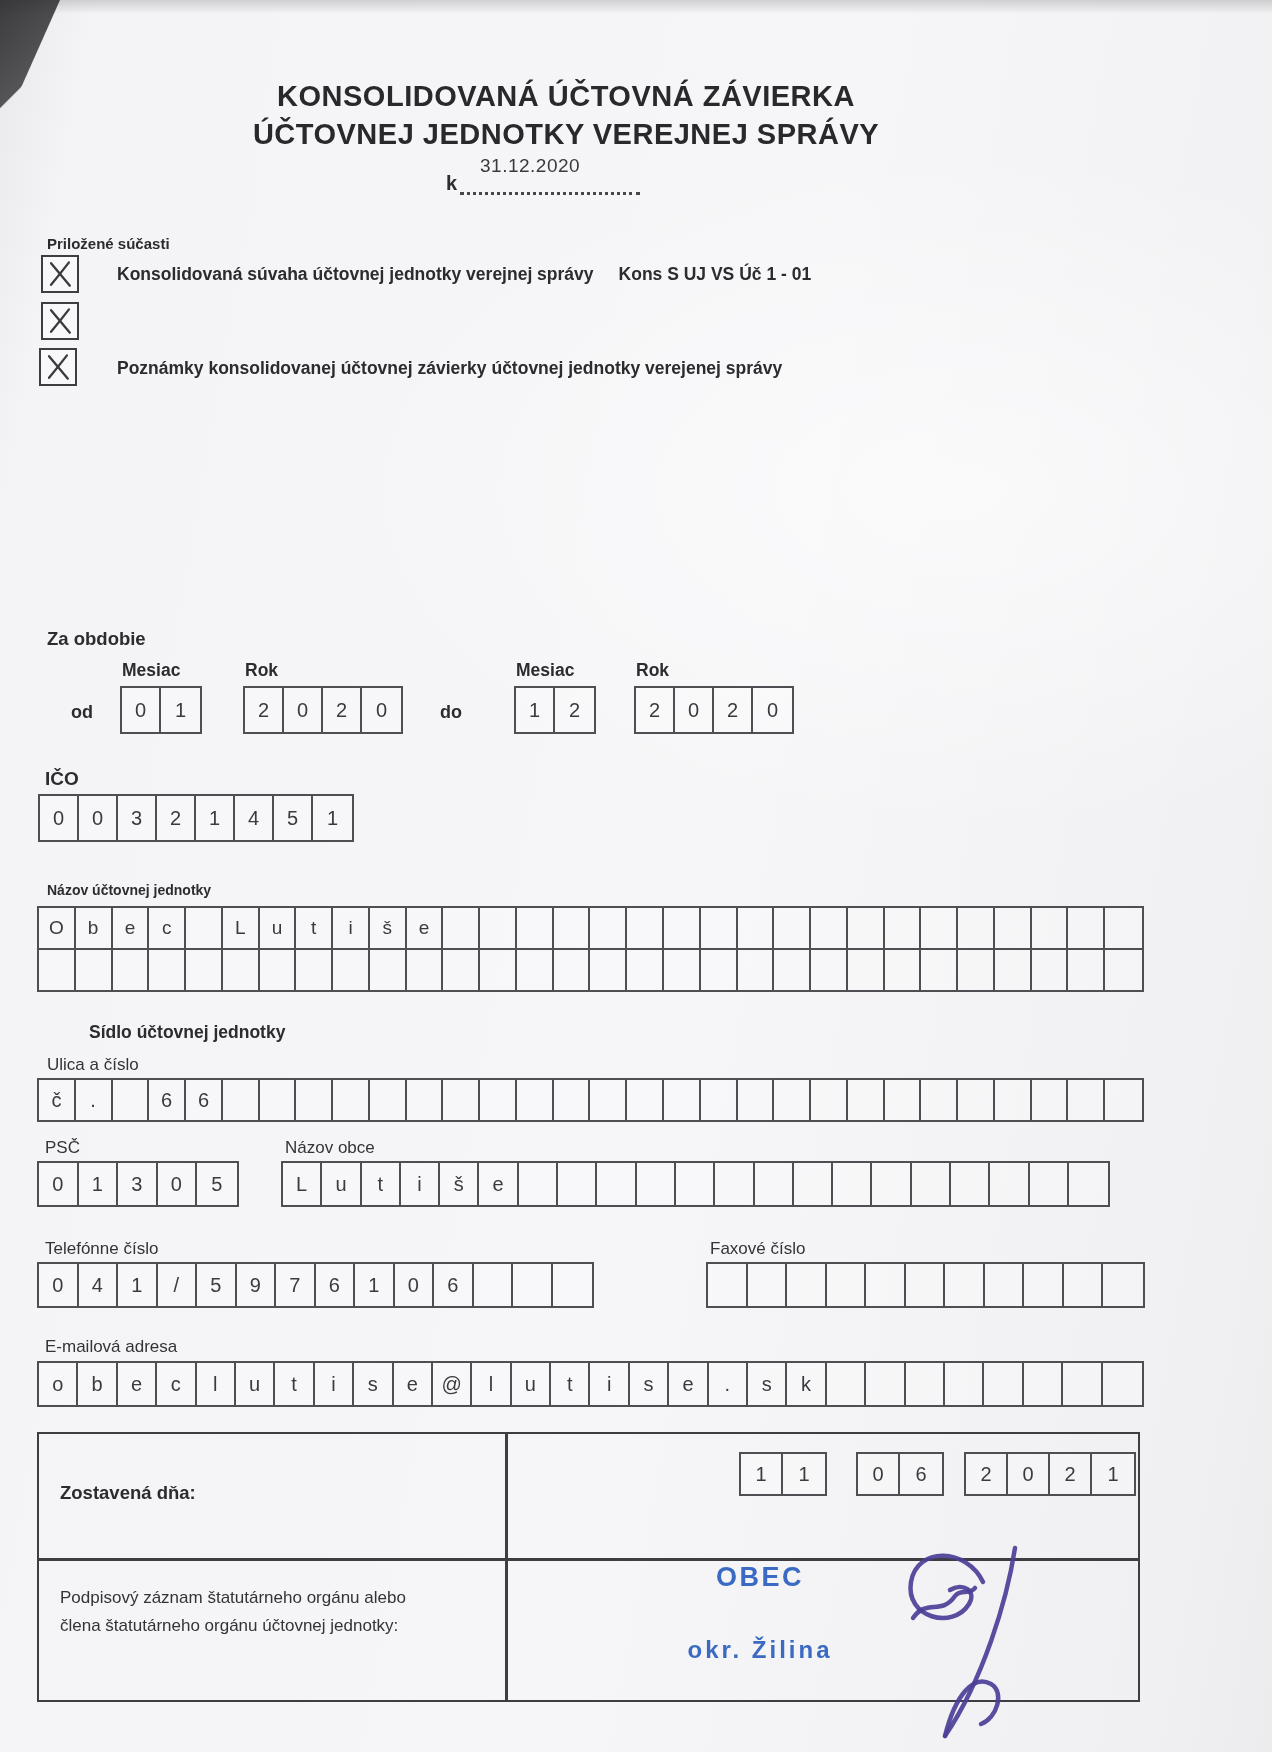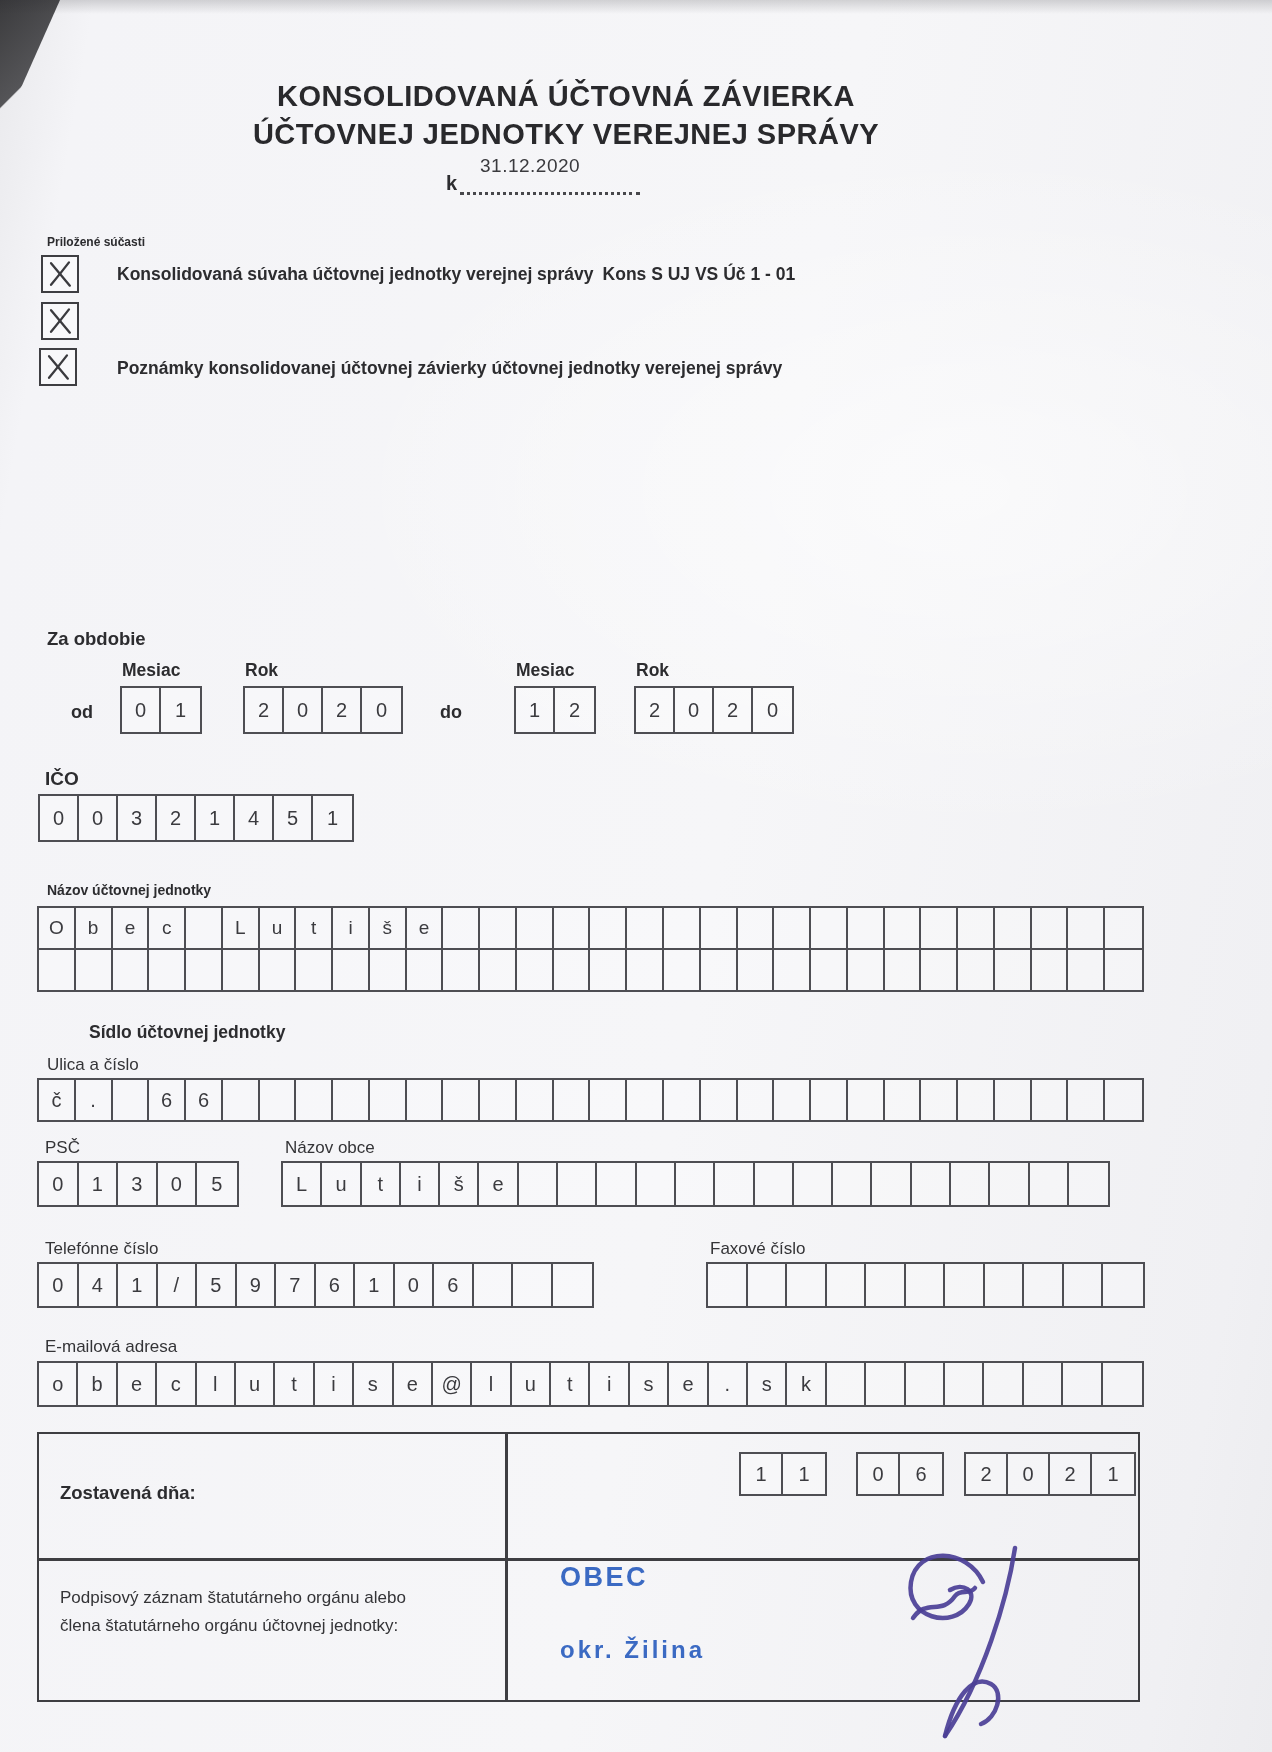--- a/index.html
+++ b/index.html
@@ -32,21 +32,21 @@
   .lbl-r{font-weight:normal;color:#343437;}
   .kdate{font-size:20px;font-weight:bold;color:#2d2d30;}
   .datev{font-size:19px;color:#3a3a3e;letter-spacing:.5px;}
   .dots{border-bottom:3px dotted #47474b;}
   .chkbox{
     width:38px;height:38px;border:2.5px solid #3e3e42;background:rgba(255,255,255,.35);
     box-sizing:border-box;
   }
   .chkbox svg{width:100%;height:100%;display:block;}
   .chkrow-label{font-size:17.5px;font-weight:bold;color:#2c2c2f;white-space:nowrap;}
-  .chkrow-label .code{padding-left:9px;}
+  .chkrow-label .code{margin-left:16px;padding-left:9px;}
   .grid{display:flex;border:2px solid #4e4e53;box-sizing:content-box;background:rgba(255,255,255,.25);}
   .grid .cell{
     width:var(--cw,39px);height:var(--ch,42px);
     border-right:2px solid #4e4e53;box-sizing:border-box;
     display:flex;align-items:center;justify-content:center;
     font-size:20px;color:#3b3b3f;flex:none;
   }
   .grid .cell:last-child{border-right:none;}
   .grid2{border:2px solid #4e4e53;background:rgba(255,255,255,.25);}
   .grid2 .grow{display:flex;}
@@ -54,39 +54,39 @@
   .grid2 .cell{
     width:var(--cw,36.77px);height:var(--ch,40px);
     border-right:2px solid #4e4e53;box-sizing:border-box;
     display:flex;align-items:center;justify-content:center;
     font-size:19px;color:#3b3b3f;flex:none;
   }
   .grid2 .cell:last-child{border-right:none;}
   .ftable{border:2.5px solid #3e3e42;box-sizing:border-box;}
   .vline{width:2.5px;background:#3e3e42;}
   .hline{height:2.5px;background:#3e3e42;}
-  .stamp{color:var(--stamp-blue,#3b6ac3);font-weight:bold;letter-spacing:2.5px;}
+  .stamp{color:var(--stamp-blue,#3b6ac3);font-weight:bold;text-align:center;letter-spacing:2.5px;}
   .sig path{fill:none;stroke:var(--signature-ink,#4b3f96);stroke-width:4.5;stroke-linecap:round;opacity:.92;}
 </style>
 </head>
 <body>
 
 <div class="page">
 
   <div class="corner"></div>
   <div class="topshade"></div>
 
   <div class="abs title" style="top:80px;">KONSOLIDOVANÁ ÚČTOVNÁ ZÁVIERKA</div>
   <div class="abs title" style="top:118px;">ÚČTOVNEJ JEDNOTKY VEREJNEJ SPRÁVY</div>
 
   <div class="abs datev" style="left:480px;top:155px;">31.12.2020</div>
   <div class="abs kdate" style="left:446px;top:172px;">k</div>
   <div class="abs dots" style="left:460px;top:170px;width:180px;height:22px;"></div>
 
-  <div class="abs lbl-b" style="left:47px;top:235px;font-size:12px;">Priložené súčasti</div>
+  <div class="abs lbl-b" style="left:47px;top:235px;font-size:15px;">Priložené súčasti</div>
 
   <div class="abs chkbox" style="left:41px;top:255px;">
     <svg viewBox="0 0 38 38">
         <path d="M9 7 Q19 19 30 32" stroke="#3a3a3e" stroke-width="2.6" fill="none" stroke-linecap="round"></path>
         <path d="M29 6 Q19 19 9 31" stroke="#3a3a3e" stroke-width="2.6" fill="none" stroke-linecap="round"></path>
       </svg>
   </div>
   <div class="abs chkrow-label" style="left:117px;top:264px;">
     <span>Konsolidovaná súvaha účtovnej jednotky verejnej správy</span><span class="code">Kons S UJ VS Úč 1 - 01</span>
   </div>

